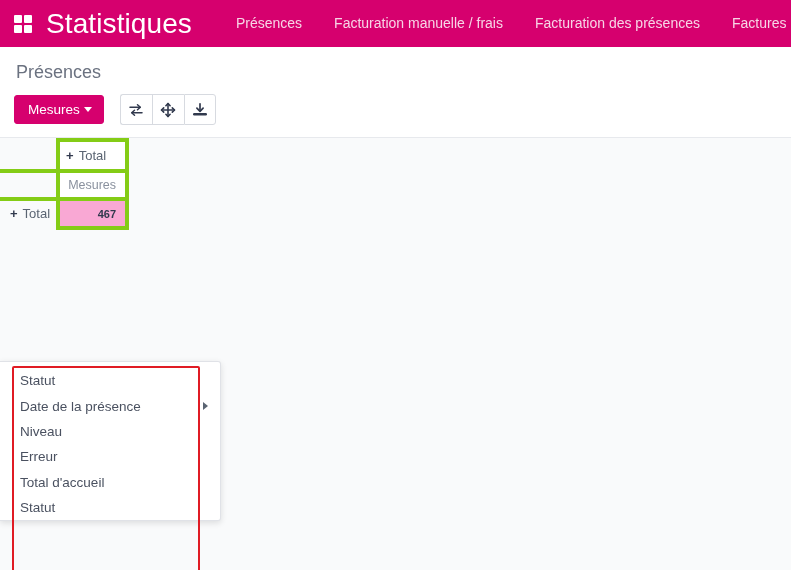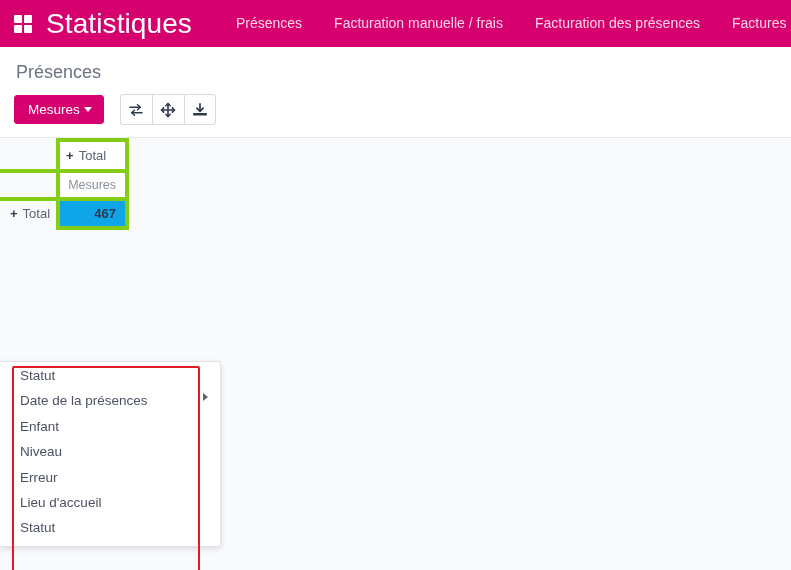--- a/index.html
+++ b/index.html
@@ -192,26 +192,26 @@
     text-align: left;
     padding: 0 6px 0 6px !important;
     white-space: nowrap;
     border-left-color: transparent !important;
     border-bottom-color: transparent !important;
     cursor: pointer;
   }
   .td-value {
     width: 69px;
     height: 29px;
-    background: #0ea5e9;
+    background: #f9a8d4;
     color: #31394d;
     font-weight: bold;
     text-align: right;
     padding: 0 9px 0 6px !important;
-    font-size: 13px;
+    font-size: 11px;
   }
   .plus-sign {
     color: #31394d;
     font-weight: bold;
     font-size: 13px;
     margin-right: 5px;
     display: inline-block;
   }
   .empty-right {
     border: none !important;
@@ -231,21 +231,21 @@
     box-shadow: 0 2px 6px rgba(0,0,0,.12);
     padding: 6px 0 0 0;
     z-index: 20;
   }
   .menu-group {
     position: relative;
     padding: 0;
   }
   .menu-item {
     display: flex;
-    align-items: flex-start;
+    align-items: center;
     justify-content: space-between;
     height: 25.4px;
     padding: 0 12px 0 20px;
     color: #4a5160;
     font-size: 13.5px;
     white-space: nowrap;
     cursor: pointer;
   }
   .caret-right {
     width: 0; height: 0;
@@ -360,34 +360,31 @@
       </tr>
     </tbody>
   </table>
 
   <div class="dropdown-menu">
     <div class="menu-group">
       <div class="menu-item">
         <span>Statut</span>
       </div>
       <div class="menu-item">
-        <span>Date de la présences</span>
+        <span>Date de la présence</span>
         <span class="caret-right"></span>
       </div>
       <div class="menu-item">
-        <span>Enfant</span>
-      </div>
-      <div class="menu-item">
         <span>Niveau</span>
       </div>
       <div class="menu-item">
         <span>Erreur</span>
       </div>
       <div class="menu-item">
-        <span>Lieu d'accueil</span>
+        <span>Total d'accueil</span>
       </div>
       <div class="menu-item">
         <span>Statut</span>
       </div>
 
     </div>
 
   </div>
 
   <div class="red-highlight"></div>

